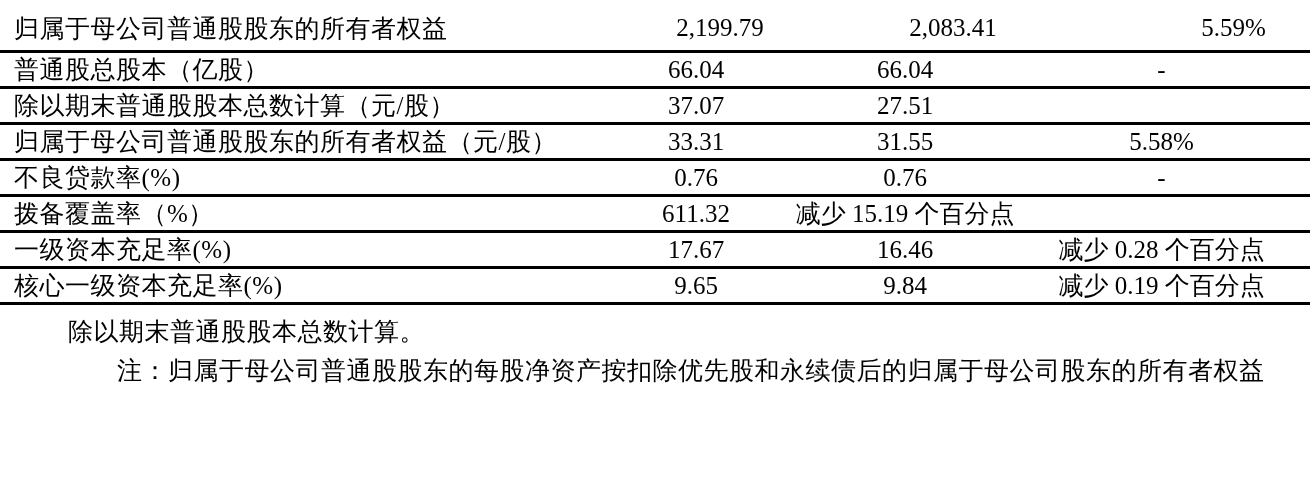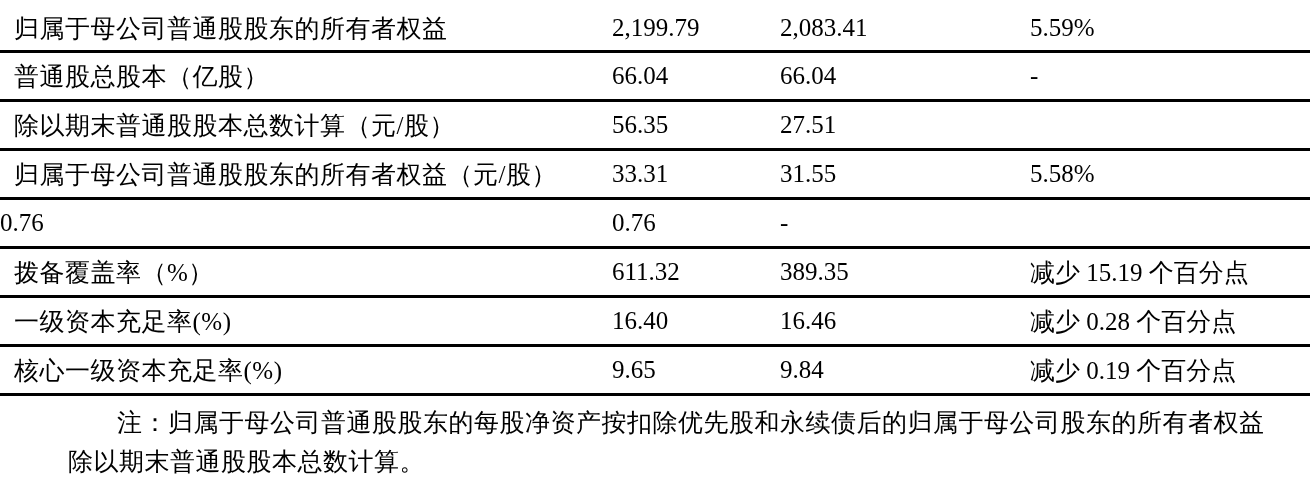--- a/index.html
+++ b/index.html
@@ -14,36 +14,37 @@
     color: #000000;
     font-size: 25px;
   }
   .fin-table {
     width: 1310px;
   }
   .fin-row {
     display: grid;
     grid-template-columns: 612px 168px 250px 263px;
     align-items: center;
-    height: 49px;
+    height: 36px;
     border-bottom: 3px solid #000000;
     padding-right: 17px;
   }
   .fin-row.first {
     height: 53px;
     padding-top: 6px;
+    gap: 24px;
   }
   .cell-label {
     padding-left: 14px;
     text-align: left;
     letter-spacing: 0.5px;
     white-space: nowrap;
   }
   .cell-num {
-    text-align: left;
+    text-align: center;
     white-space: nowrap;
   }
   .note {
     margin-top: 7px;
   }
   .note-line {
     line-height: 39px;
     white-space: nowrap;
     letter-spacing: 0.5px;
   }
@@ -64,57 +65,57 @@
 
   <div class="fin-row">
     <div class="cell-label">普通股总股本（亿股）</div>
     <div class="cell-num">66.04</div>
     <div class="cell-num">66.04</div>
     <div class="cell-num">-</div>
   </div>
 
   <div class="fin-row">
     <div class="cell-label">除以期末普通股股本总数计算（元/股）</div>
-    <div class="cell-num">56.35</div>
+    <div class="cell-num">37.07</div>
     <div class="cell-num">27.51</div>
   </div>
 
   <div class="fin-row">
     <div class="cell-label">归属于母公司普通股股东的所有者权益（元/股）</div>
     <div class="cell-num">33.31</div>
     <div class="cell-num">31.55</div>
     <div class="cell-num">5.58%</div>
   </div>
 
   <div class="fin-row">
+    <div class="cell-label">不良贷款率(%)</div>
     <div class="cell-num">0.76</div>
     <div class="cell-num">0.76</div>
     <div class="cell-num">-</div>
   </div>
 
   <div class="fin-row">
     <div class="cell-label">拨备覆盖率（%）</div>
     <div class="cell-num">611.32</div>
-    <div class="cell-num">389.35</div>
     <div class="cell-num">减少 15.19 个百分点</div>
   </div>
 
 
   <div class="fin-row">
     <div class="cell-label">一级资本充足率(%)</div>
-    <div class="cell-num">16.40</div>
+    <div class="cell-num">17.67</div>
     <div class="cell-num">16.46</div>
     <div class="cell-num">减少 0.28 个百分点</div>
   </div>
 
   <div class="fin-row">
     <div class="cell-label">核心一级资本充足率(%)</div>
     <div class="cell-num">9.65</div>
     <div class="cell-num">9.84</div>
     <div class="cell-num">减少 0.19 个百分点</div>
   </div>
 
 </div>
 
 <div class="note">
+  <div class="note-line l2">除以期末普通股股本总数计算。</div>
   <div class="note-line l1">注：归属于母公司普通股股东的每股净资产按扣除优先股和永续债后的归属于母公司股东的所有者权益</div>
-  <div class="note-line l2">除以期末普通股股本总数计算。</div>
 </div>
 
 </body></html>

